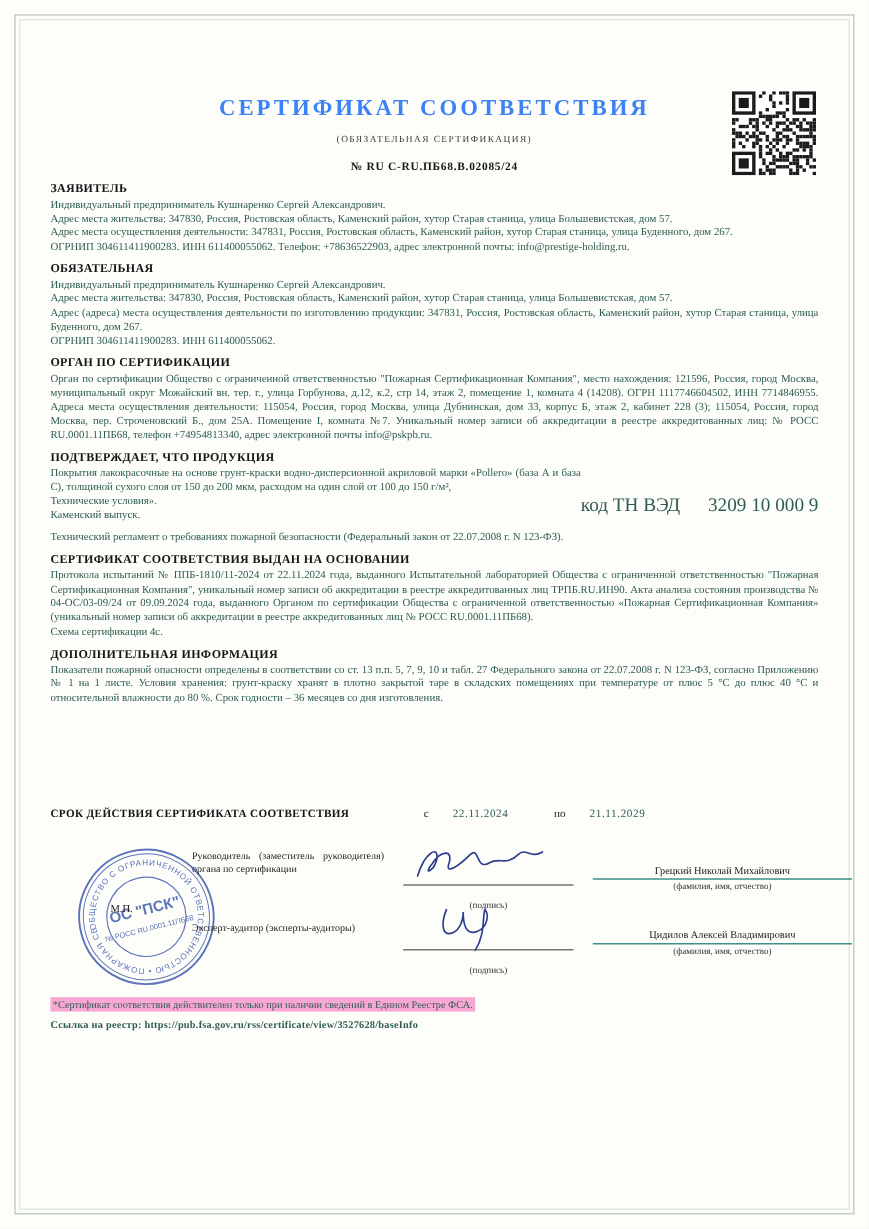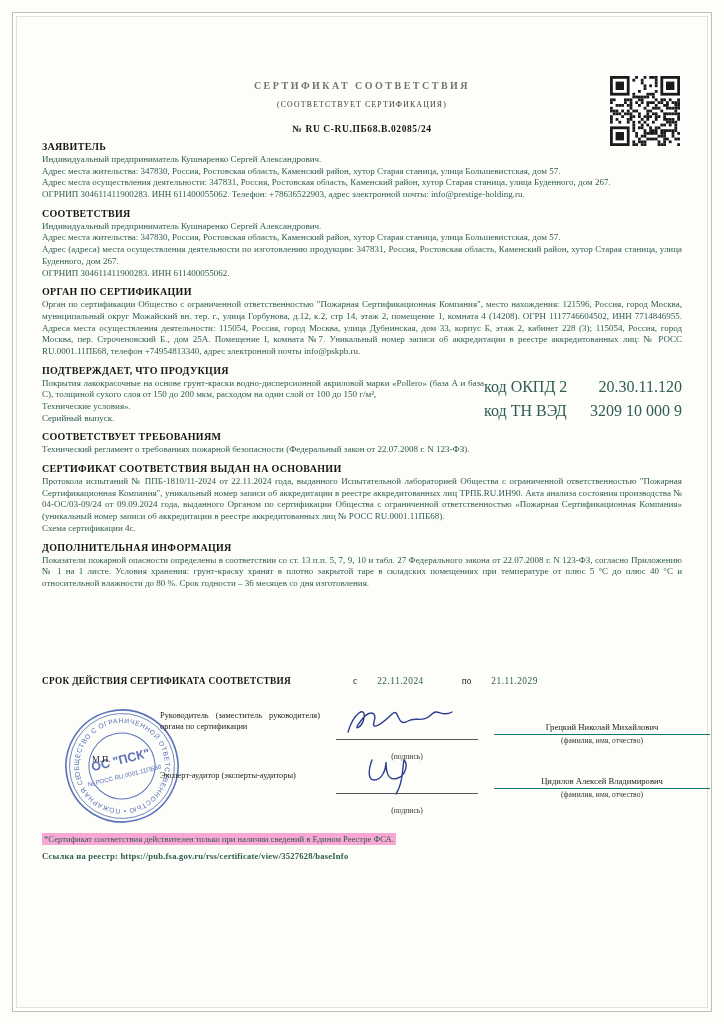--- a/index.html
+++ b/index.html
@@ -8,21 +8,21 @@
   .page {
     position:relative; width:724px; height:1024px; overflow:hidden;
     background:#fdfdfa; color:#2f5d52;
     font-family:"Liberation Serif", serif;
   }
   .frame  { position:absolute; inset:12px; border:1px solid #b4c3ba; pointer-events:none; }
   .frame2 { position:absolute; inset:16px; border:1px solid #dde4dd; pointer-events:none; }
   .content { position:relative; padding:80px 42px 0 42px; }
 
   .hdr { text-align:center; }
-  .title { font-size:10px; font-weight:bold; letter-spacing:2.5px; color:#737373; }
+  .title { font-size:19px; font-weight:bold; letter-spacing:2.5px; color:#3b82f6; }
   .subtitle { margin-top:9px; font-size:7.8px; letter-spacing:1.2px; color:#3a3a3a; }
   .number { margin-top:15px; font-size:9.5px; font-weight:bold; letter-spacing:.6px; color:#161616; }
 
   .qr { position:absolute; top:76px; right:44px; width:70px; height:70px; background:#fff; }
   .qr svg { width:100%; height:100%; display:block; }
 
   .sec { margin-top:7px; }
   .sec-h { font-size:10px; font-weight:bold; color:#161616; letter-spacing:.3px; margin-bottom:2px; }
   .body { font-size:9px; line-height:1.3; text-align:justify; }
   .body div { margin:0; }
@@ -286,70 +286,65 @@
           <rect fill="#fff" x="4" y="76" width="20" height="20"></rect>
           <rect x="8" y="80" width="12" height="12"></rect>
         </g>
       </svg>
   </div>
 
   <div class="content">
 
     <div class="hdr">
       <div class="title">СЕРТИФИКАТ СООТВЕТСТВИЯ</div>
-      <div class="subtitle">(СООТВЕТСТВУЕТ СЕРТИФИКАЦИЯ)</div>
+      <div class="subtitle">(ОБЯЗАТЕЛЬНАЯ СЕРТИФИКАЦИЯ)</div>
       <div class="number">№ RU С-RU.ПБ68.В.02085/24</div>
     </div>
 
     <div class="sec">
       <div class="sec-h">ЗАЯВИТЕЛЬ</div>
       <div class="body">
         <div>Индивидуальный предприниматель Кушнаренко Сергей Александрович.</div>
         <div>Адрес места жительства: 347830, Россия, Ростовская область, Каменский район, хутор Старая станица, улица Большевистская, дом 57.</div>
         <div>Адрес места осуществления деятельности: 347831, Россия, Ростовская область, Каменский район, хутор Старая станица, улица Буденного, дом 267.</div>
         <div>ОГРНИП 304611411900283. ИНН 611400055062. Телефон: +78636522903, адрес электронной почты: info@prestige-holding.ru.</div>
       </div>
     </div>
 
     <div class="sec">
-      <div class="sec-h">СООТВЕТСТВИЯ</div>
+      <div class="sec-h">ОБЯЗАТЕЛЬНАЯ</div>
       <div class="body">
         <div>Индивидуальный предприниматель Кушнаренко Сергей Александрович.</div>
         <div>Адрес места жительства: 347830, Россия, Ростовская область, Каменский район, хутор Старая станица, улица Большевистская, дом 57.</div>
         <div>Адрес (адреса) места осуществления деятельности по изготовлению продукции: 347831, Россия, Ростовская область, Каменский район, хутор Старая станица, улица Буденного, дом 267.</div>
         <div>ОГРНИП 304611411900283. ИНН 611400055062.</div>
       </div>
     </div>
 
     <div class="sec">
       <div class="sec-h">ОРГАН ПО СЕРТИФИКАЦИИ</div>
       <div class="body">Орган по сертификации Общество с ограниченной ответственностью "Пожарная Сертификационная Компания", место нахождения: 121596, Россия, город Москва, муниципальный округ Можайский вн. тер. г., улица Горбунова, д.12, к.2, стр 14, этаж 2, помещение 1, комната 4 (14208). ОГРН 1117746604502, ИНН 7714846955. Адреса места осуществления деятельности: 115054, Россия, город Москва, улица Дубнинская, дом 33, корпус Б, этаж 2, кабинет 228 (3); 115054, Россия, город Москва, пер. Строченовский Б., дом 25А. Помещение I, комната №7. Уникальный номер записи об аккредитации в реестре аккредитованных лиц: № РОСС RU.0001.11ПБ68, телефон +74954813340, адрес электронной почты info@pskpb.ru.</div>
     </div>
 
     <div class="sec prod">
       <div class="sec-h">ПОДТВЕРЖДАЕТ, ЧТО ПРОДУКЦИЯ</div>
       <div style="position:relative;">
         <div class="body prod-left">
           <div>Покрытия лакокрасочные на основе грунт-краски водно-дисперсионной акриловой марки «Pollero» (база А и база С), толщиной сухого слоя от 150 до 200 мкм, расходом на один слой от 100 до 150 г/м²,</div>
           <div>Технические условия».</div>
-          <div>Серийный выпуск.</div>
-        </div>
-        <div class="code-row r1">
-          <span>код ОКПД 2</span>
-          <span>20.30.11.120</span>
+          <div>Каменский выпуск.</div>
         </div>
         <div class="code-row r2">
           <span>код ТН ВЭД</span>
           <span>3209 10 000 9</span>
         </div>
       </div>
     </div>
 
     <div class="sec">
-      <div class="sec-h">СООТВЕТСТВУЕТ ТРЕБОВАНИЯМ</div>
       <div class="body">Технический регламент о требованиях пожарной безопасности (Федеральный закон от 22.07.2008 г. N 123-ФЗ).</div>
     </div>
 
     <div class="sec">
       <div class="sec-h">СЕРТИФИКАТ СООТВЕТСТВИЯ ВЫДАН НА ОСНОВАНИИ</div>
       <div class="body">
         <div>Протокола испытаний № ППБ-1810/11-2024 от 22.11.2024 года, выданного Испытательной лабораторией Общества с ограниченной ответственностью "Пожарная Сертификационная Компания", уникальный номер записи об аккредитации в реестре аккредитованных лиц ТРПБ.RU.ИН90. Акта анализа состояния производства № 04-ОС/03-09/24 от 09.09.2024 года, выданного Органом по сертификации Общества с ограниченной ответственностью «Пожарная Сертификационная Компания» (уникальный номер записи об аккредитации в реестре аккредитованных лиц № РОСС RU.0001.11ПБ68).</div>
         <div>Схема сертификации 4с.</div>
       </div>
     </div>

